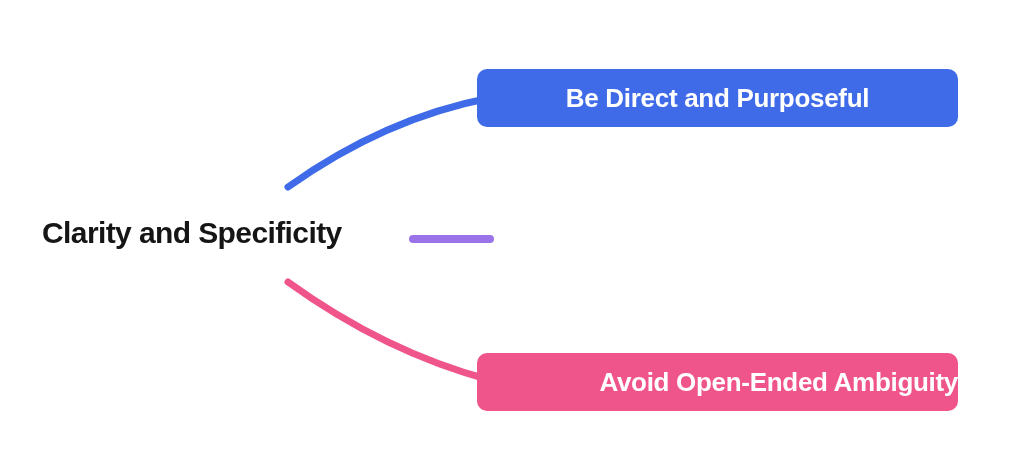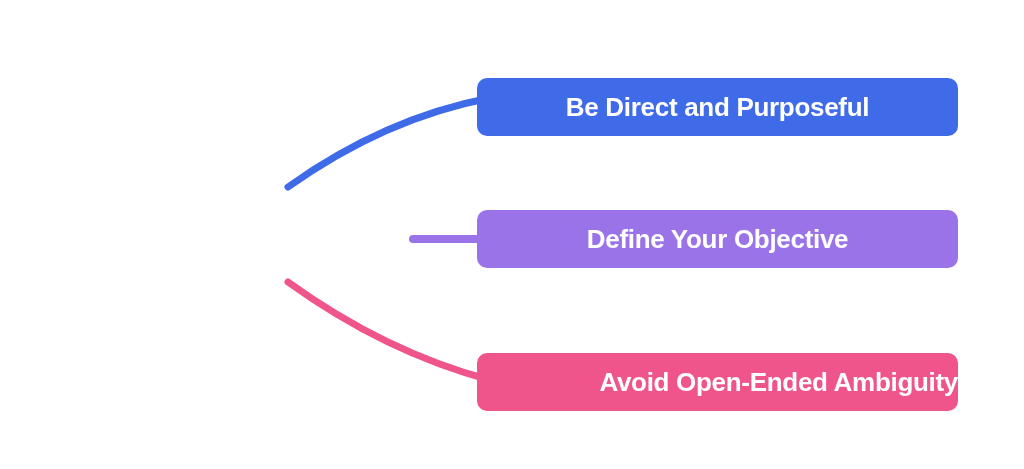--- a/index.html
+++ b/index.html
@@ -49,41 +49,39 @@
     justify-content: center;
     cursor: pointer;
   }
   .node span {
     color: #ffffff;
     font-size: 26px;
     font-weight: 700;
     letter-spacing: -0.3px;
     white-space: nowrap;
   }
-  .node-0 { top: 69px; margin-top: 9px; }
+  .node-0 { top: 69px; }
   .node-1 { top: 210px; }
   .node-2 { top: 353px; justify-content: flex-end; }
 </style>
 </head>
 <body>
 
 <div class="canvas">
 
   <svg class="connectors" viewBox="0 0 1024 469" xmlns="http://www.w3.org/2000/svg">
     <path d="M 288 187 Q 385 118 490 98" stroke-width="7" stroke="#3F6BE9"></path>
     <path d="M 413 239 L 490 239" stroke-width="8" stroke="#9B73E9"></path>
     <path d="M 288 282 Q 385 352 490 380" stroke-width="7" stroke="#EF558A"></path>
   </svg>
 
+  <div class="root-label">Clarity and Specificity</div>
 
   <div class="node node-0" style="background: rgb(63, 107, 233);">
     <span>Be Direct and Purposeful</span>
   </div>
 
-  <div class="node node-1" style="background: rgb(155, 115, 233);">
-    <span>Define Your Objective</span>
-  </div>
 
   <div class="node node-2" style="background: rgb(239, 85, 138);">
     <span>Avoid Open-Ended Ambiguity</span>
   </div>
 
 </div>
 
 </body></html>

